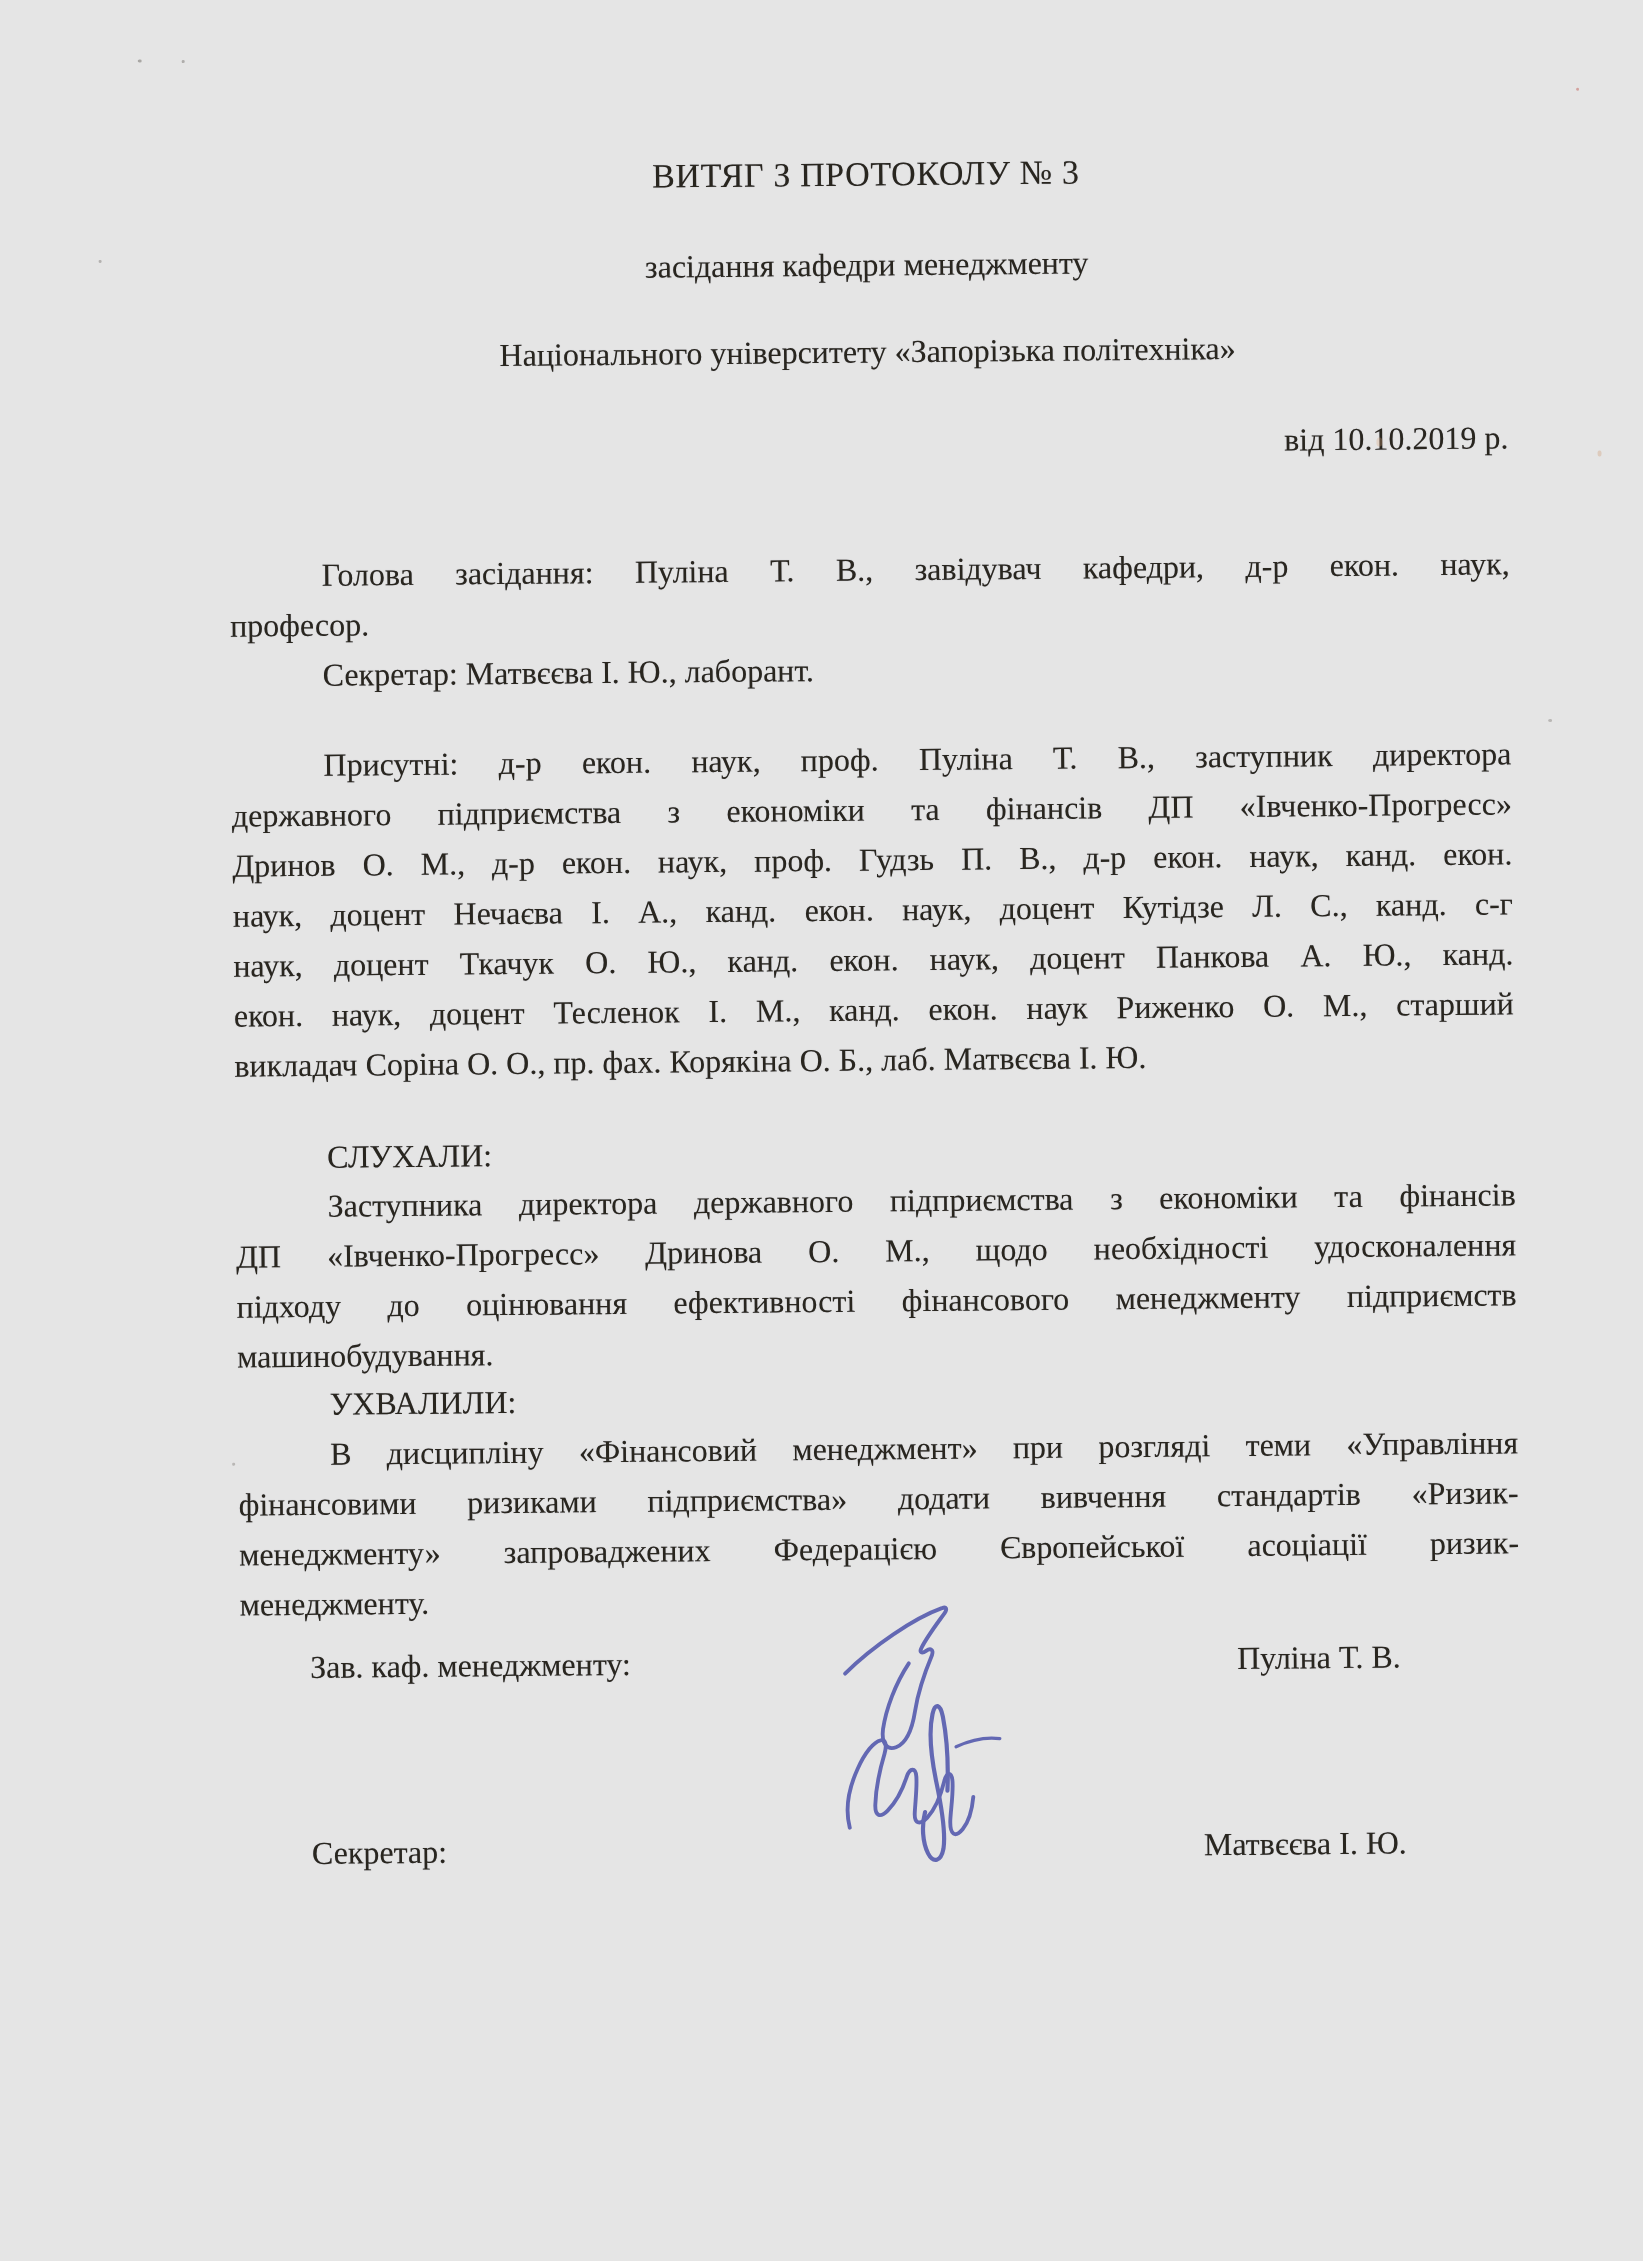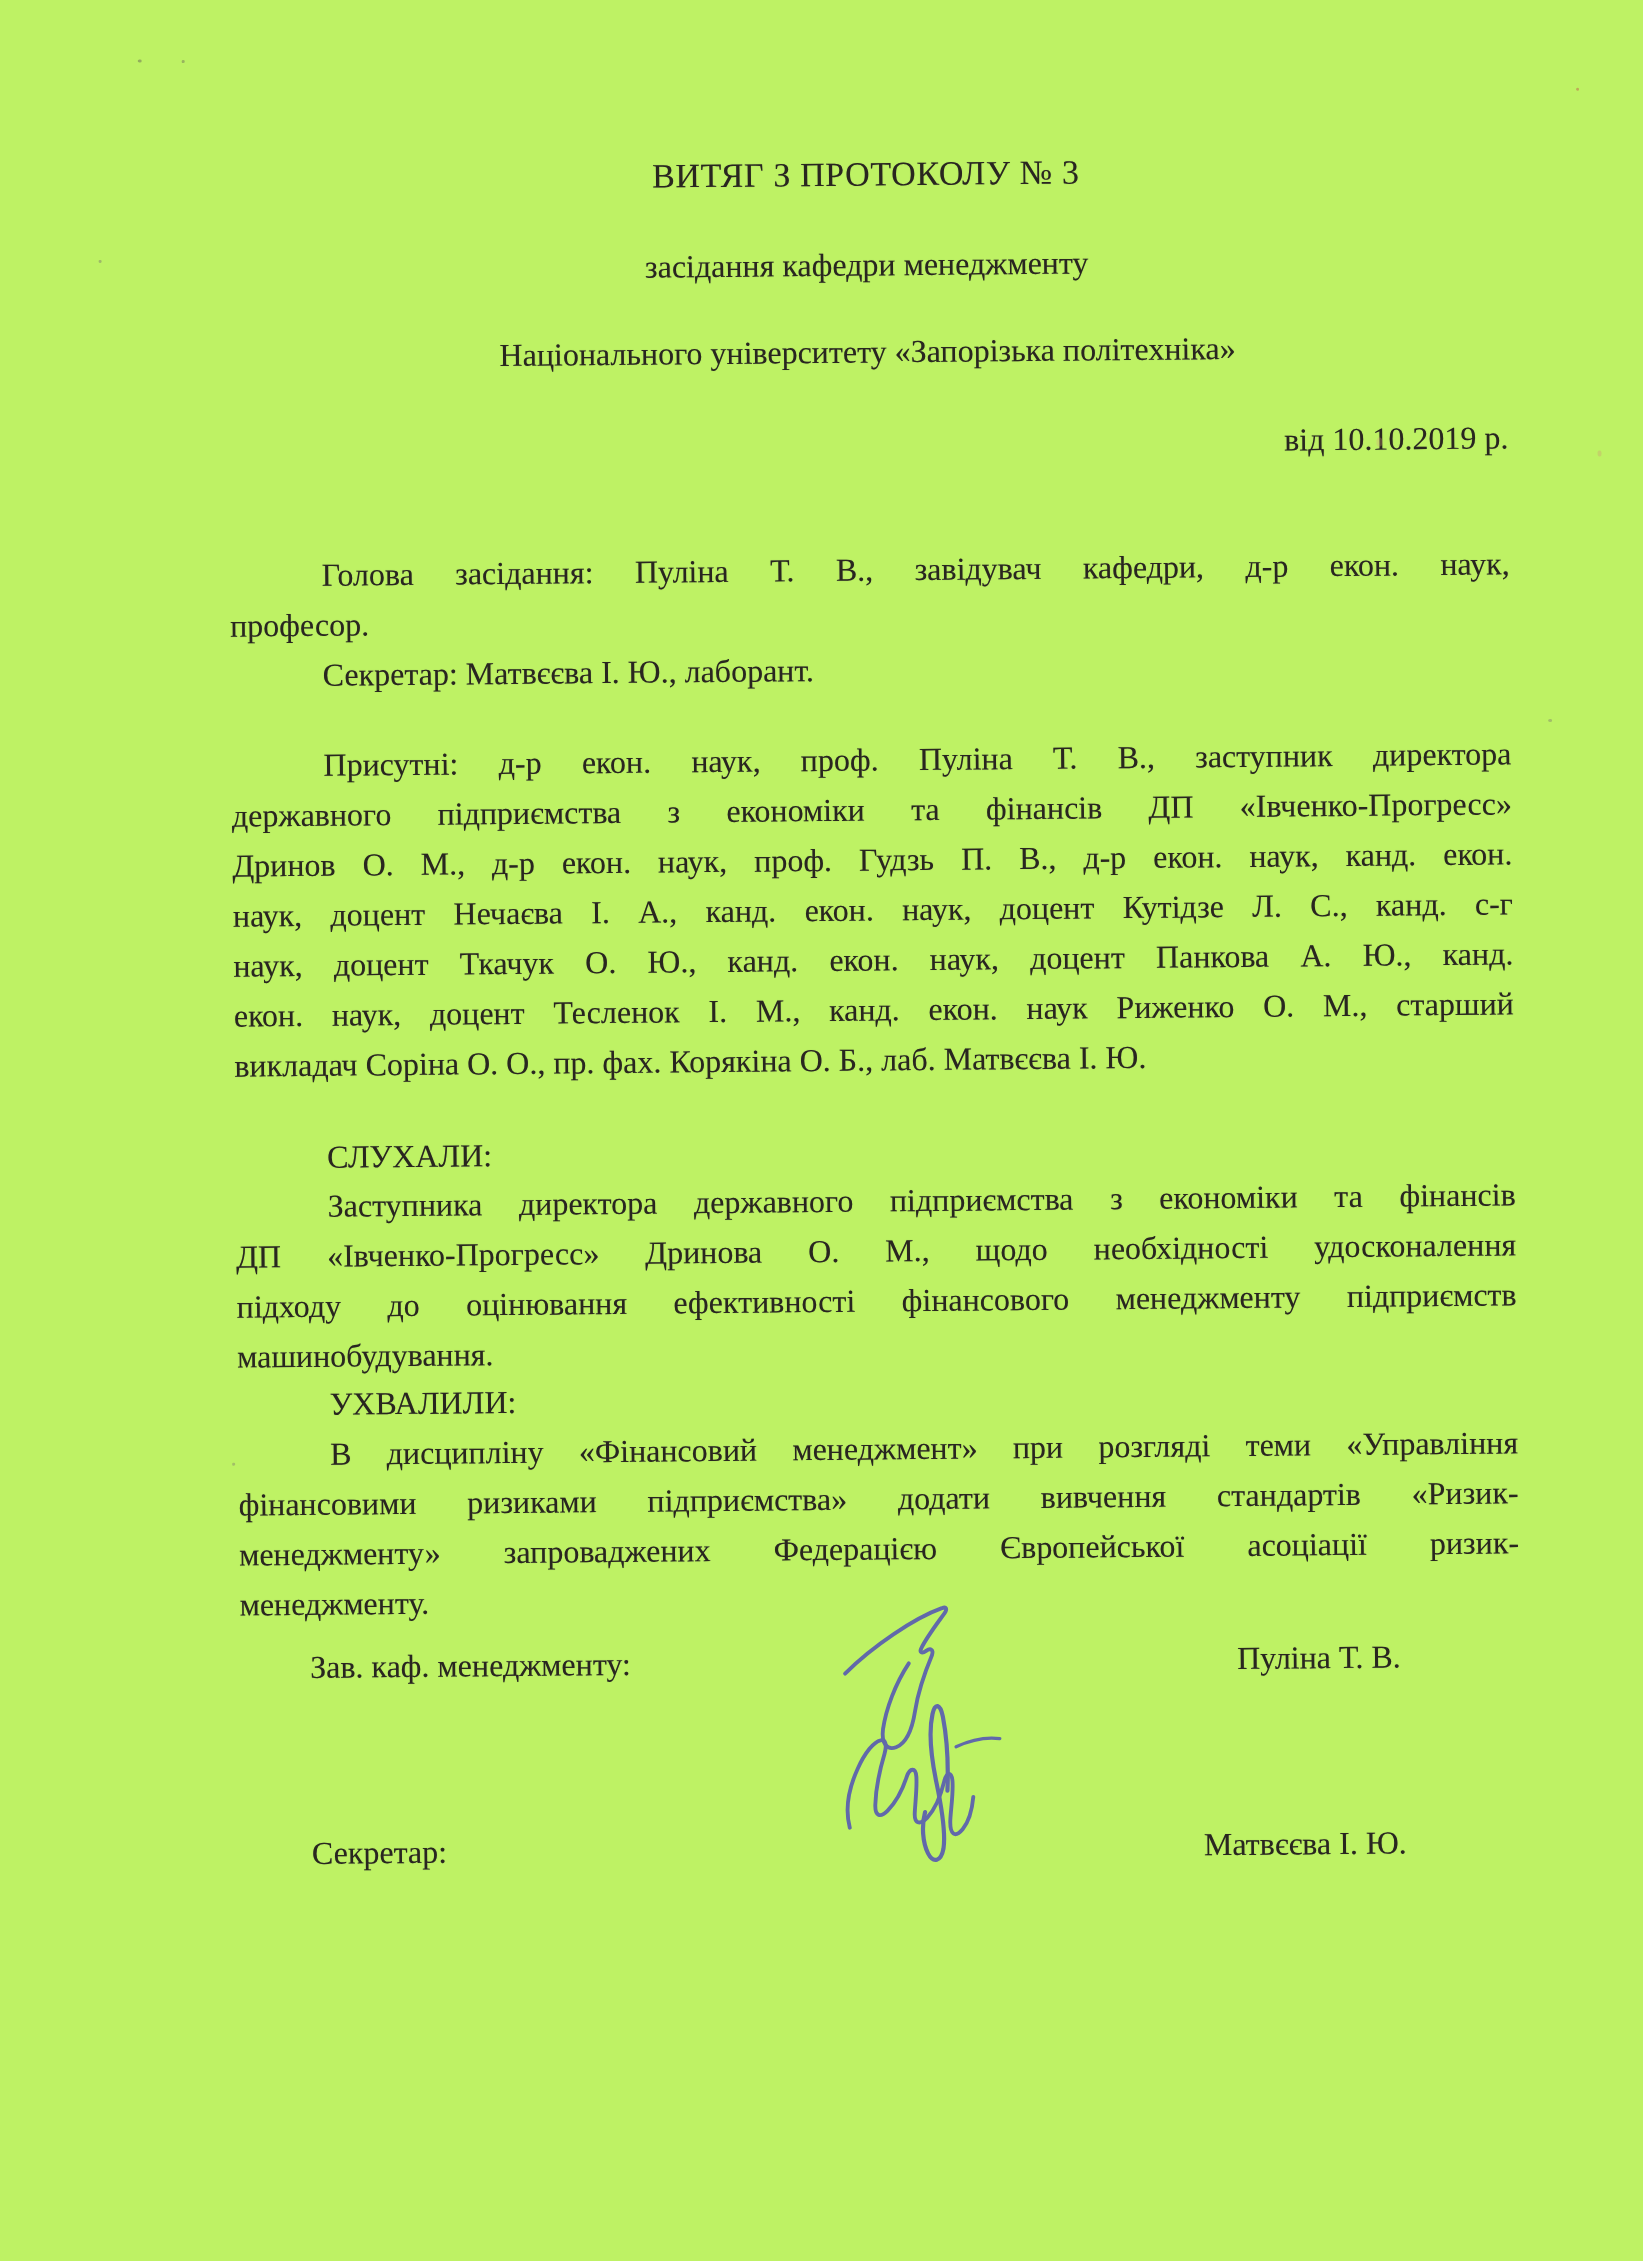--- a/index.html
+++ b/index.html
@@ -1,17 +1,17 @@
 <!DOCTYPE html>
 <html style="font-size:10.3px"><head>
 <meta charset="utf-8">
 <style>
   html,body{margin:0;padding:0;background:#ffffff;}
   .page{
-    position:relative;width:1644px;height:2261px;background:#bef264;overflow:hidden;
+    position:relative;width:1644px;height:2261px;background:#e5e5e5;overflow:hidden;
     font-family:"Liberation Serif","DejaVu Serif",serif;color:#29261f;
   }
   .content{position:absolute;inset:0;transform:rotate(-0.55deg);transform-origin:50% 50%;}
   .col{position:absolute;left:235px;width:1280px;}
   .line{font-size:32px;line-height:50px;text-shadow:0 0 0.8px rgba(45,45,70,.38);}
   .jl{text-align:justify;text-align-last:justify;}
   .indent{padding-left:92px;}
   .center{text-align:center;}
   .right{text-align:right;padding-right:18px;}
   .title{font-size:34px;letter-spacing:0.6px;}

